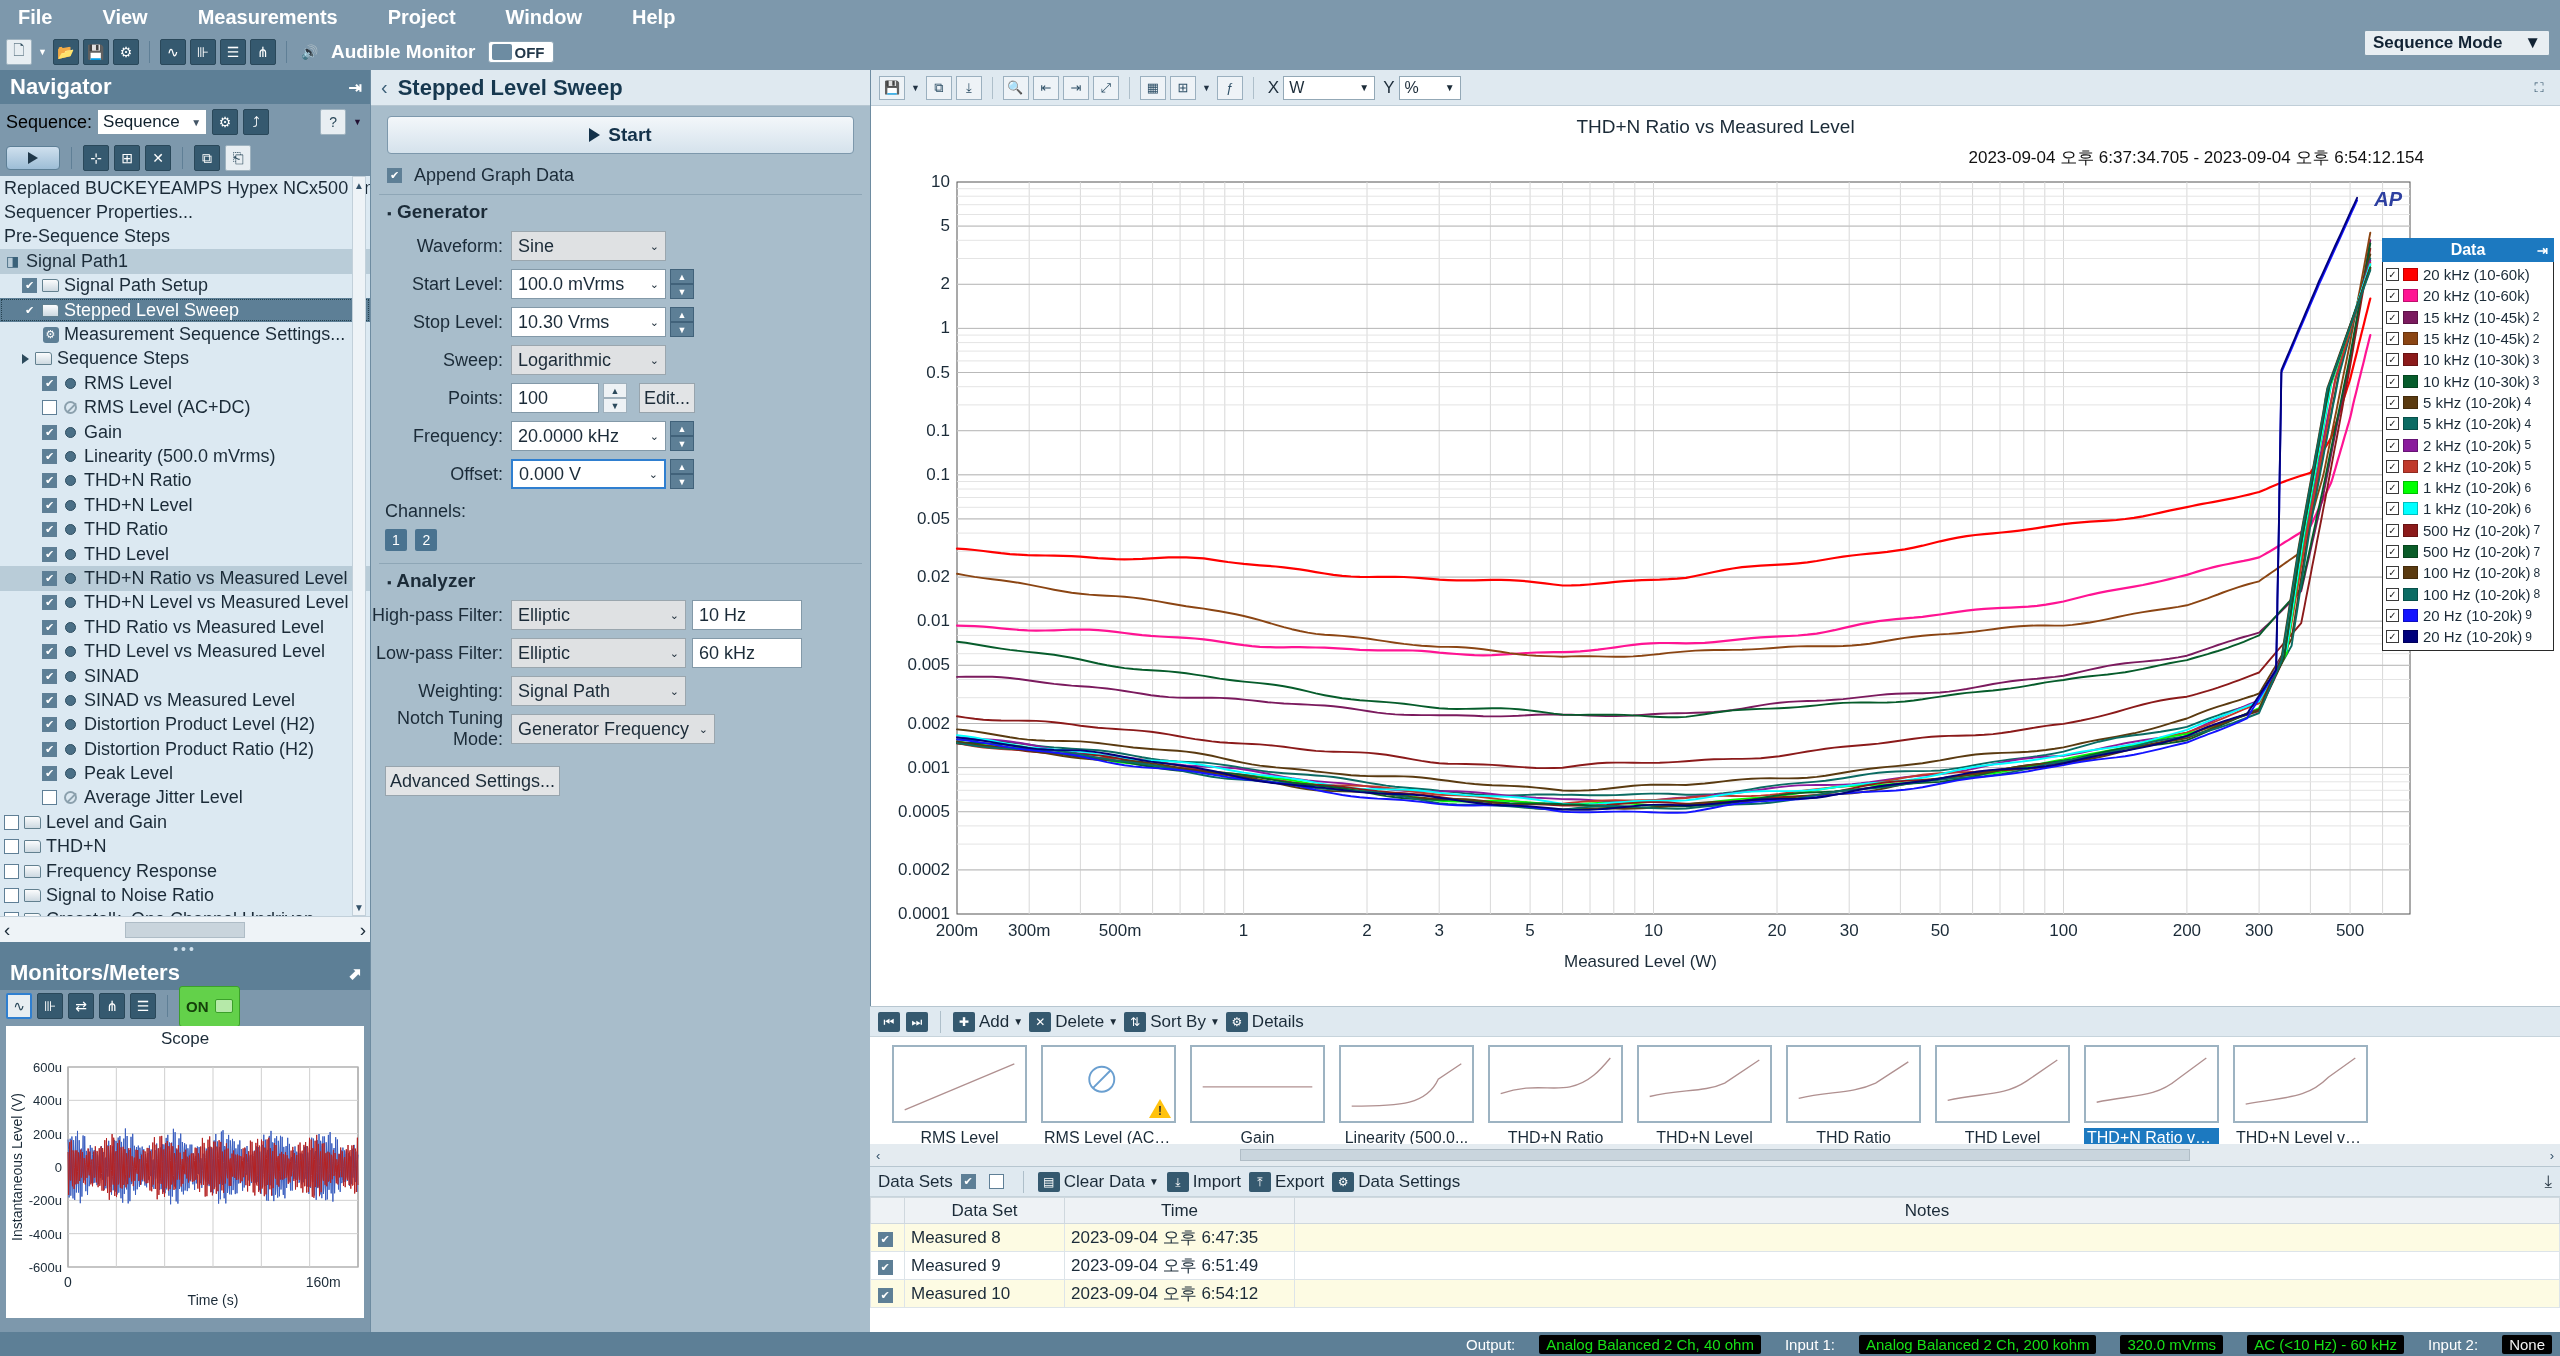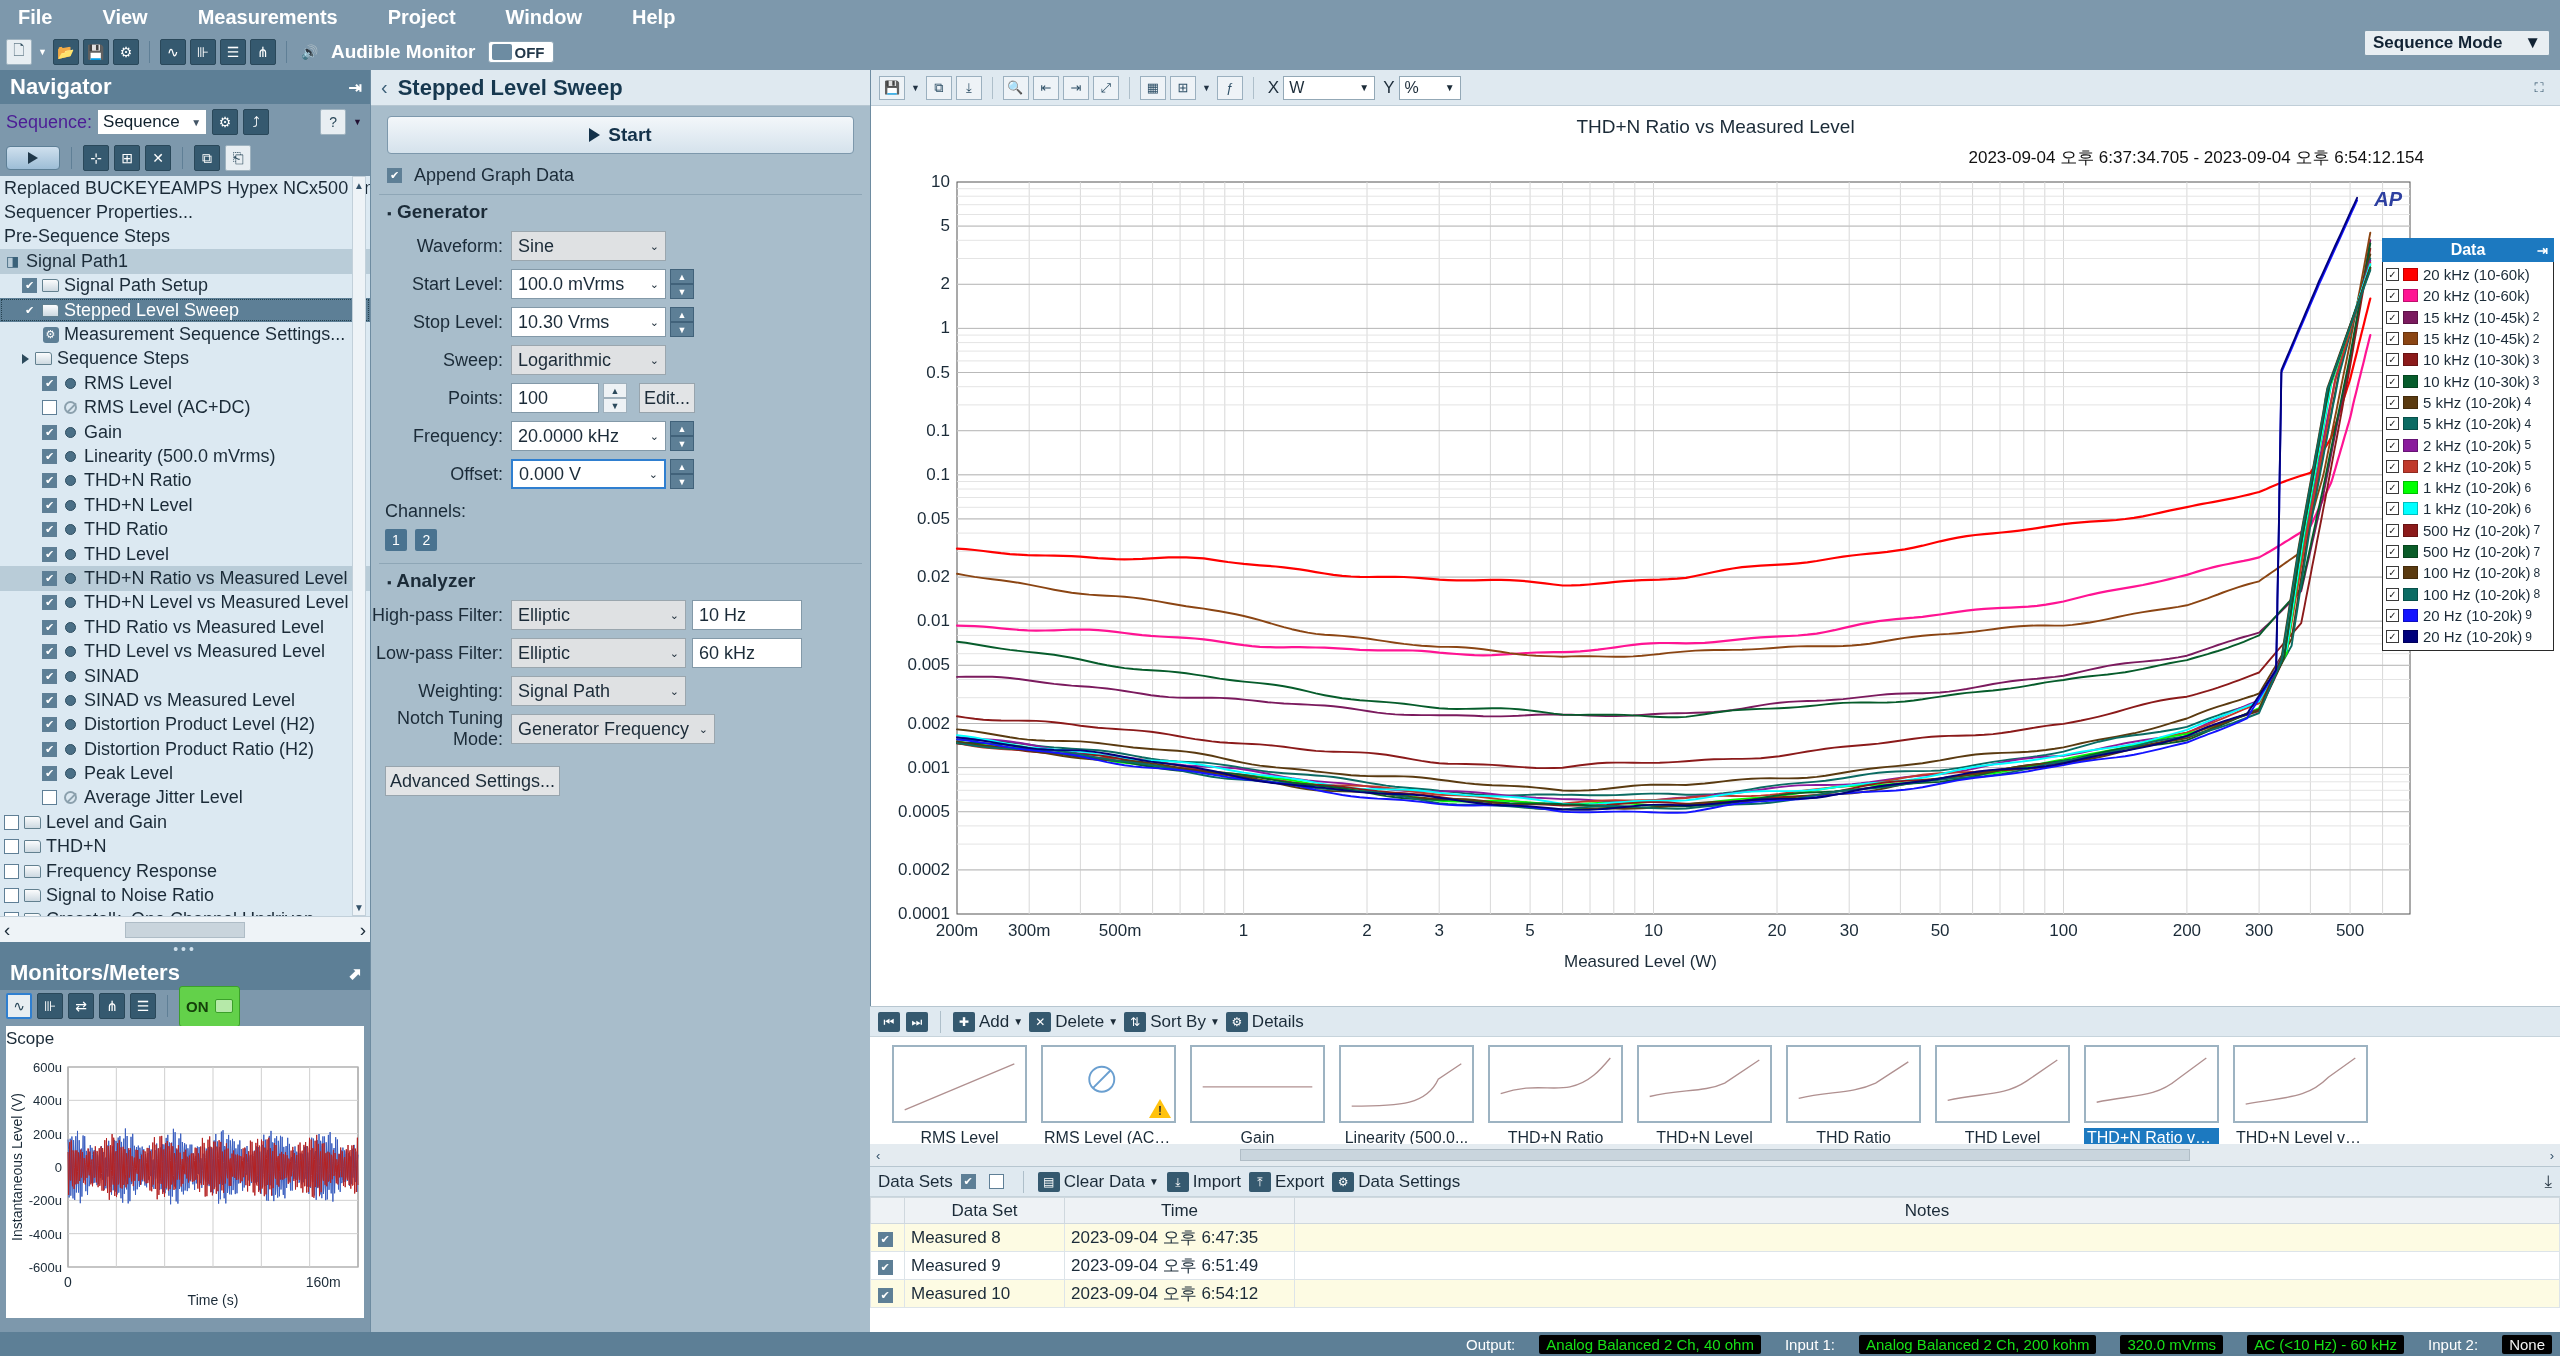--- a/index.html
+++ b/index.html
@@ -29,21 +29,21 @@
   .off-toggle .txt { font-size:15px; font-weight:bold; color:#23384a; padding-right:8px; }
   .seqmode { position:absolute; right:10px; top:30px; width:186px; height:26px; background:#e8eef2; border:1px solid #7e98aa;
              display:flex; align-items:center; justify-content:space-between; padding:0 8px; font-size:17px; font-weight:bold; color:#123; border-radius:2px;}
 
   
   .leftcol { position:absolute; left:0; top:70px; width:370px; bottom:0; }
   .panel-hd { height:34px; background:#5d7f96; color:#fff; font-size:22px; font-weight:bold; display:flex; align-items:center; justify-content:space-between; padding:0 8px 0 10px; }
   .panel-hd .pin { font-size:16px; }
 
   .seqrow { height:36px; background:#7d98ac; display:flex; align-items:center; gap:5px; padding:0 6px; }
-  .seqrow .lbl { font-size:18px; color:#4c1d95; }
+  .seqrow .lbl { font-size:18px; color:#000000; }
   .combo { background:#fff; border:1px solid #7e98aa; height:26px; display:flex; align-items:center; justify-content:space-between; padding:0 5px; font-size:17px; color:#10202c; }
   .combo .cv { overflow:hidden; white-space:nowrap; }
   .combo .ar { font-size:10px; color:#456; margin-left:6px; }
 
   .navbtns { height:36px; background:#7d98ac; display:flex; align-items:center; gap:5px; padding:0 6px; }
   .playbtn { width:54px; height:24px; background:linear-gradient(#cfe0ee,#9dbdd6); border:1px solid #5d7f96; border-radius:4px; display:flex; align-items:center; justify-content:center; }
   .playbtn .tri { width:0;height:0;border-left:10px solid #20384a;border-top:6px solid transparent;border-bottom:6px solid transparent; }
 
   .tree { background:#dce9f2; height:740px; overflow:hidden; position:relative; font-size:18px; }
   .trow { height:24.4px; display:flex; align-items:center; white-space:nowrap; padding-left:2px; }
@@ -62,21 +62,21 @@
   .gear { width:16px;height:16px;border-radius:3px;background:#5d7f96;color:#fff;font-size:11px;display:inline-flex;align-items:center;justify-content:center;}
 
   .vscroll { position:absolute; right:4px; top:0; width:14px; bottom:0; background:#eef3f7; border:1px solid #c2d0da;}
   .vscroll .up,.vscroll .dn { height:16px; display:flex;align-items:center;justify-content:center;font-size:10px;color:#34526a;}
   .hscroll { height:26px; background:#eef3f7; display:flex; align-items:center; justify-content:space-between; padding:0 4px; border-top:1px solid #c2d0da;}
   .hscroll .thumb { height:16px; width:120px; background:#c9d4dc; border:1px solid #aebcc6;}
   .dots { height:14px; display:flex; align-items:center; justify-content:center; color:#cfe0ec; letter-spacing:3px; font-size:14px; background:#5d7f96;}
 
   
   .scopebox { background:#fff; margin:4px 6px 0 6px; height:292px; position:relative; }
-  .scope-title { font-size:17px; padding-top:3px; }
+  .scope-title { text-align:center; font-size:17px; padding-top:3px; }
   .mtools { height:32px; background:#7d98ac; display:flex; align-items:center; gap:5px; padding:0 6px; }
   .onbtn { display:inline-flex; align-items:center; gap:6px; background:#63d14a; border:1px solid #3ba02a; border-radius:3px; height:41px; padding:0 6px; font-size:15px; font-weight:bold; color:#14400a;}
   .onbtn .knob { width:18px;height:14px;background:#b6e9a9;border:1px solid #3ba02a;border-radius:2px;}
 
   
   .midpanel { position:absolute; left:370px; top:70px; width:500px; bottom:0; background:#a8bdcb; border-left:1px solid #6e8ca1; }
   .mp-head { height:36px; background:#dfe9f0; display:flex; align-items:center; gap:10px; padding-left:10px; border-bottom:1px solid #b6c6d1;}
   .mp-head .back { font-size:20px; color:#3c5f78; }
   .mp-head .ttl { font-size:22px; font-weight:bold; color:#17384f; }
   .startbar { padding:10px 16px 0 16px; }

